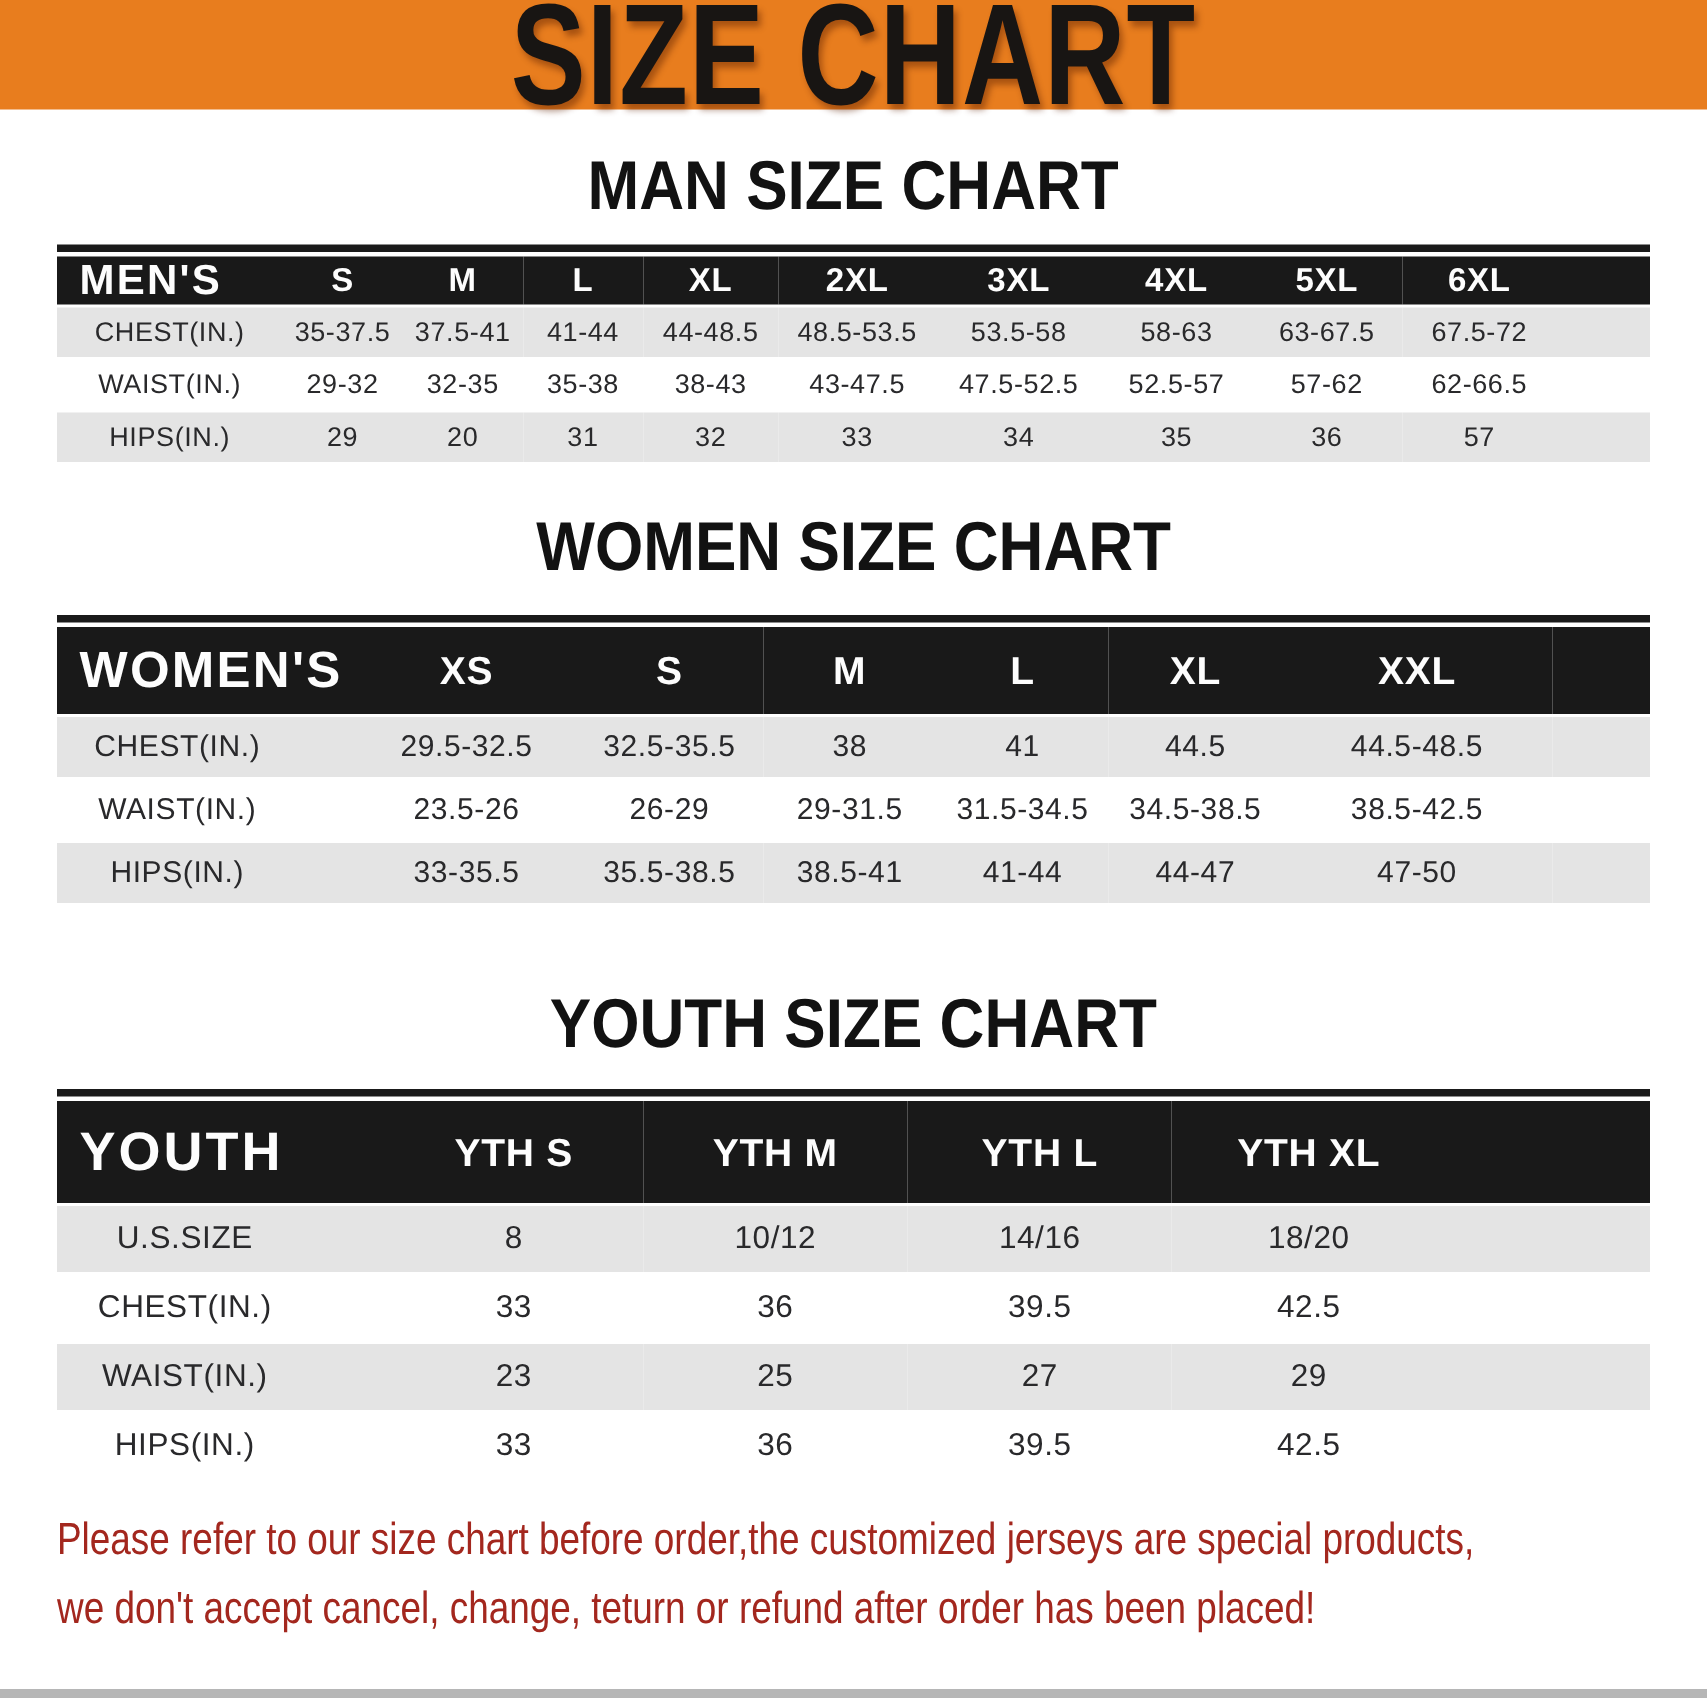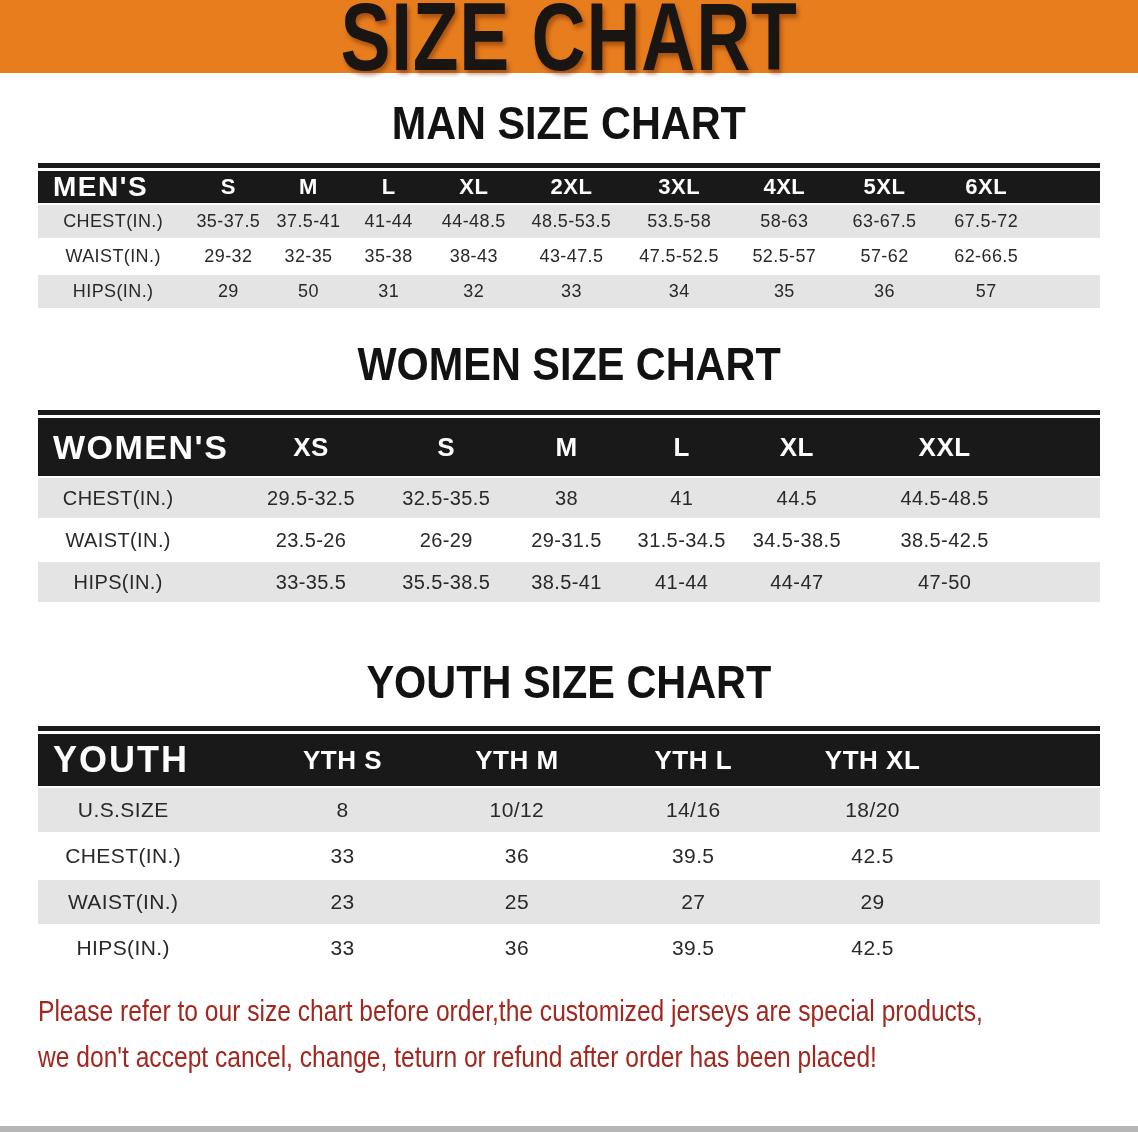--- a/index.html
+++ b/index.html
@@ -53,21 +53,21 @@
   
   .t-men thead th{height:28px;font-size:22px;}
   .t-men th.rowhead{font-size:28px;}
   .t-men tbody td{height:33px;font-size:18px;}
   
   .t-women thead th{height:58px;font-size:26px;}
   .t-women th.rowhead{font-size:34px;}
   .t-women tbody td{height:40px;font-size:20px;}
   .t-women td.label{padding-right:40px;}
   
-  .t-youth thead th{height:52px;font-size:26px;}
+  .t-youth thead th{height:68px;font-size:26px;}
   .t-youth th.rowhead{font-size:36px;letter-spacing:2px;}
   .t-youth tbody td{height:44px;font-size:21px;}
   .t-youth td.label{padding-right:48px;}
   
   .disclaimer{margin:16px 0 0 38px;color:#a3271e;}
   .disclaimer .line{
     font-size:30px;line-height:46px;white-space:nowrap;
     transform:scaleX(.82);transform-origin:left center;
   }
   
@@ -139,21 +139,21 @@
           <td>43-47.5</td>
           <td>47.5-52.5</td>
           <td>52.5-57</td>
           <td>57-62</td>
           <td>62-66.5</td>
           <td></td>
         </tr>
         <tr class="gray">
           <td class="label">HIPS(IN.)</td>
           <td>29</td>
-          <td>50</td>
+          <td>20</td>
           <td>31</td>
           <td>32</td>
           <td>33</td>
           <td>34</td>
           <td>35</td>
           <td>36</td>
           <td>57</td>
           <td></td>
         </tr>
       </tbody>

